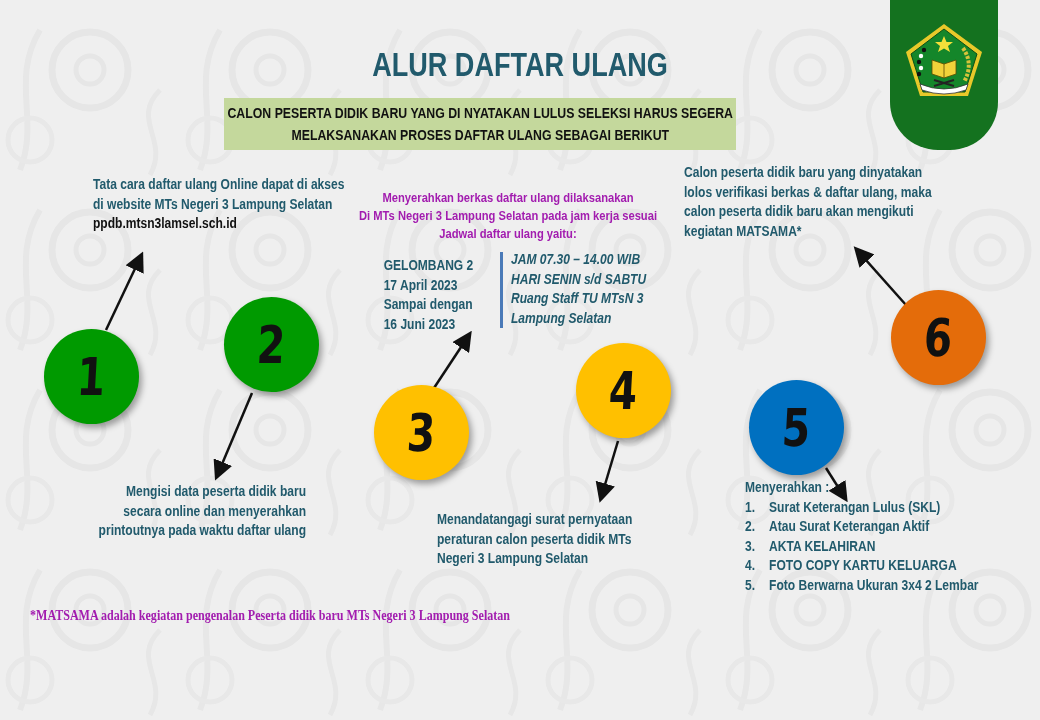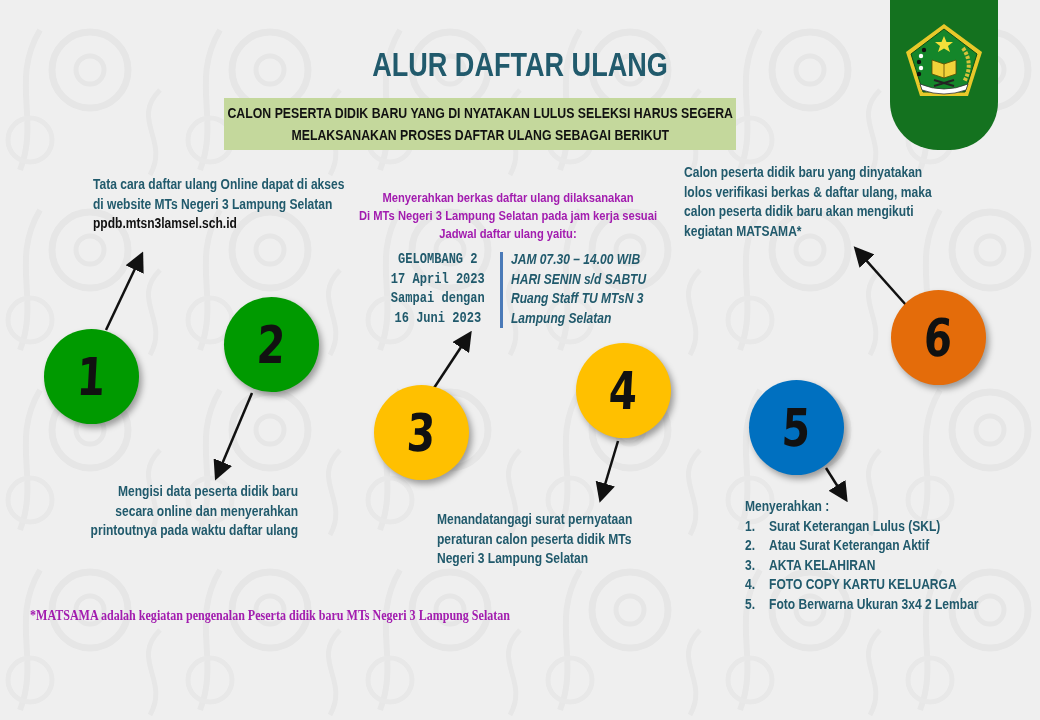--- a/index.html
+++ b/index.html
@@ -118,37 +118,37 @@
 </div>
 
 <div class="abs txt" style="left:53px;top:175px;margin-left:40px;">
   <div style="transform:scaleX(0.86);transform-origin:left;">
     <div>Tata cara daftar ulang Online dapat di akses</div>
     <div>di website MTs Negeri 3 Lampung Selatan</div>
     <div class="dark">ppdb.mtsn3lamsel.sch.id</div>
   </div>
 </div>
 
-<div class="abs txt" style="left:34px;top:482px;width:264px;text-align:right;">
+<div class="abs txt" style="left:42px;top:482px;width:264px;text-align:right;">
   <div style="transform:scaleX(0.86);transform-origin:right;">
     <div>Mengisi data peserta didik baru</div>
     <div>secara online dan menyerahkan</div>
     <div>printoutnya pada waktu daftar ulang</div>
   </div>
 </div>
 
 <div class="abs txt red" style="left:330px;top:189px;width:356px;text-align:center;font-size:13px;line-height:18px;">
   <div style="transform:scaleX(0.86);transform-origin:center;">
     <div>Menyerahkan berkas daftar ulang dilaksanakan</div>
     <div>Di MTs Negeri 3 Lampung Selatan pada jam kerja sesuai</div>
     <div>Jadwal daftar ulang yaitu:</div>
   </div>
 </div>
 
-<div class="abs txt" style="left:366px;top:250px;width:126px;text-align:center;font-family:Liberation Mono, monospace;">
+<div class="abs txt" style="left:366px;top:256px;width:126px;text-align:left;">
   <div style="transform:scaleX(0.86);transform-origin:right;">
     <div>GELOMBANG 2</div>
     <div>17 April 2023</div>
     <div>Sampai dengan</div>
     <div>16 Juni 2023</div>
   </div>
 </div>
 <div class="abs vbar" style="left:500px;top:252px;height:76px;"></div>
 <div class="abs txt" style="left:511px;top:250px;font-style:italic;">
   <div style="transform:scaleX(0.86);transform-origin:left;">
@@ -160,21 +160,21 @@
 </div>
 
 <div class="abs txt" style="left:400px;top:510px;width:264px;text-align:left;">
   <div style="transform:scaleX(0.86);transform-origin:right;">
     <div>Menandatangagi surat pernyataan</div>
     <div>peraturan calon peserta  didik MTs</div>
     <div>Negeri 3 Lampung Selatan</div>
   </div>
 </div>
 
-<div class="abs txt" style="left:745px;top:497px;">
+<div class="abs txt" style="left:745px;top:478px;">
   <div style="transform:scaleX(0.86);transform-origin:left;">
     <div>Menyerahkan :</div>
     <div><span style="display:inline-block;width:28px;">1.</span><span>Surat Keterangan Lulus (SKL)</span></div>
     <div><span style="display:inline-block;width:28px;">2.</span><span>Atau Surat Keterangan Aktif</span></div>
     <div><span style="display:inline-block;width:28px;">3.</span><span>AKTA  KELAHIRAN</span></div>
     <div><span style="display:inline-block;width:28px;">4.</span><span>FOTO COPY KARTU KELUARGA</span></div>
     <div><span style="display:inline-block;width:28px;">5.</span><span>Foto Berwarna Ukuran 3x4 2 Lembar</span></div>
   </div>
 </div>
 

